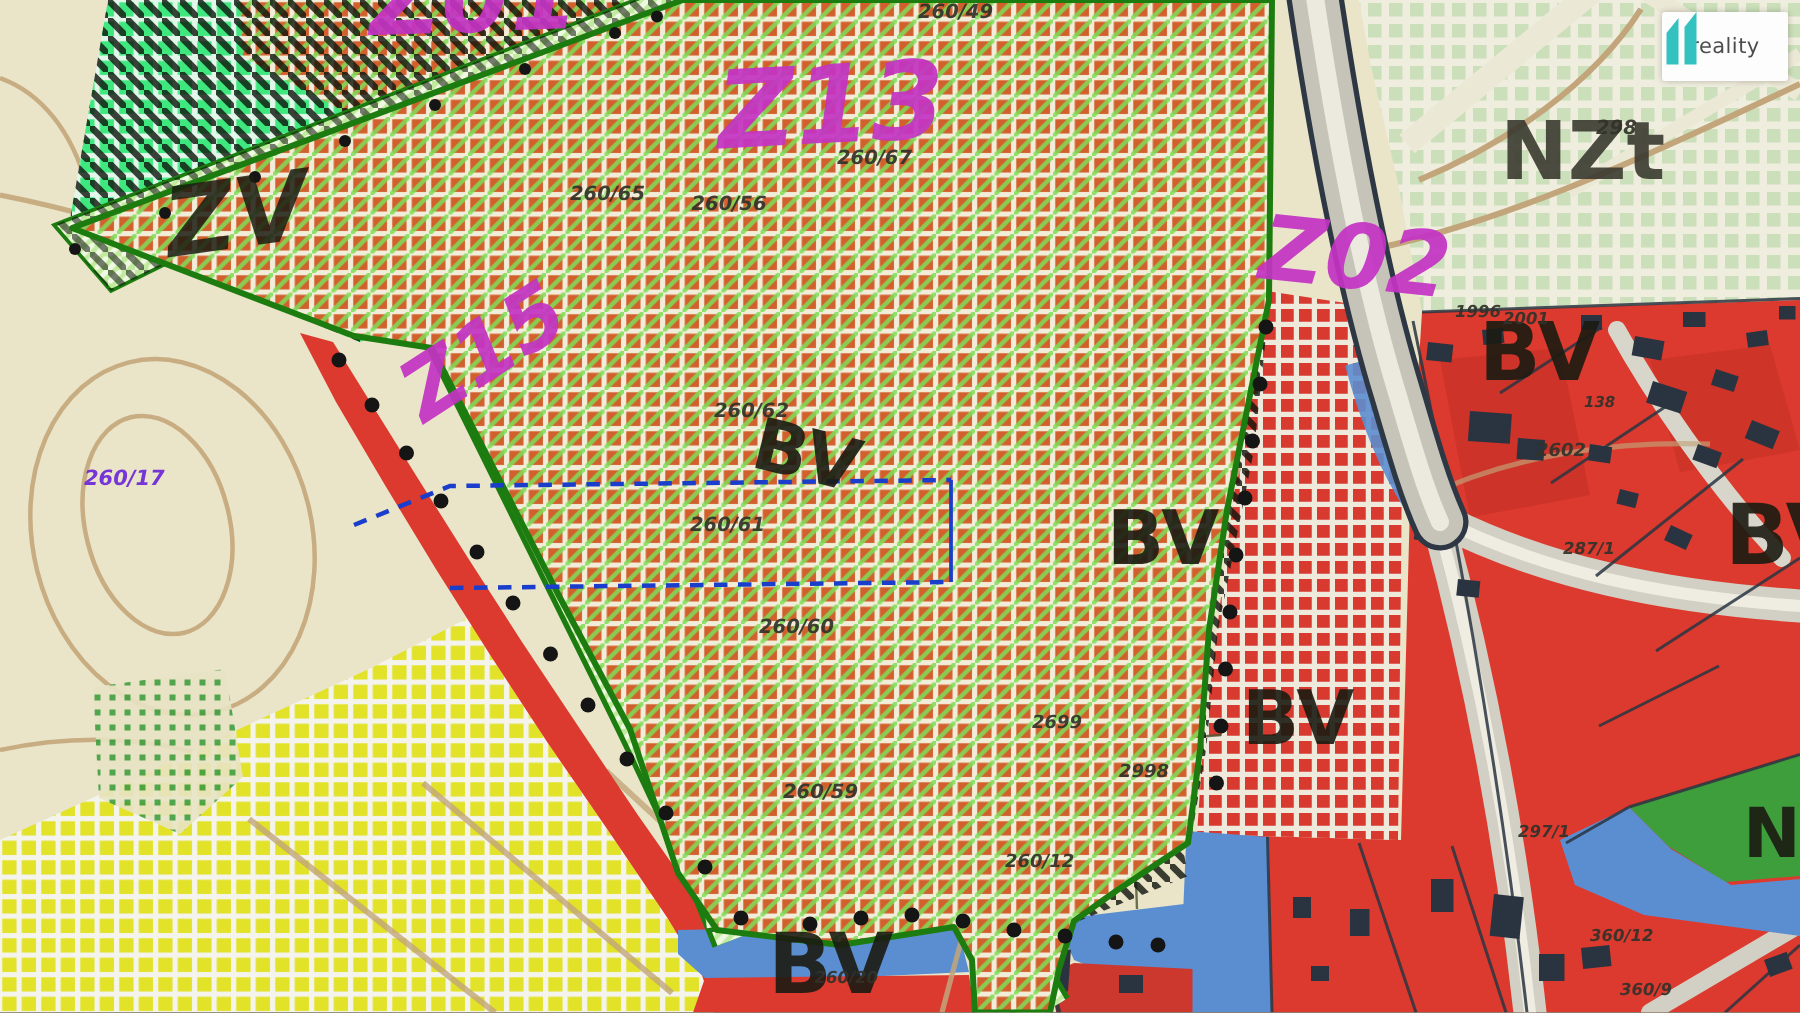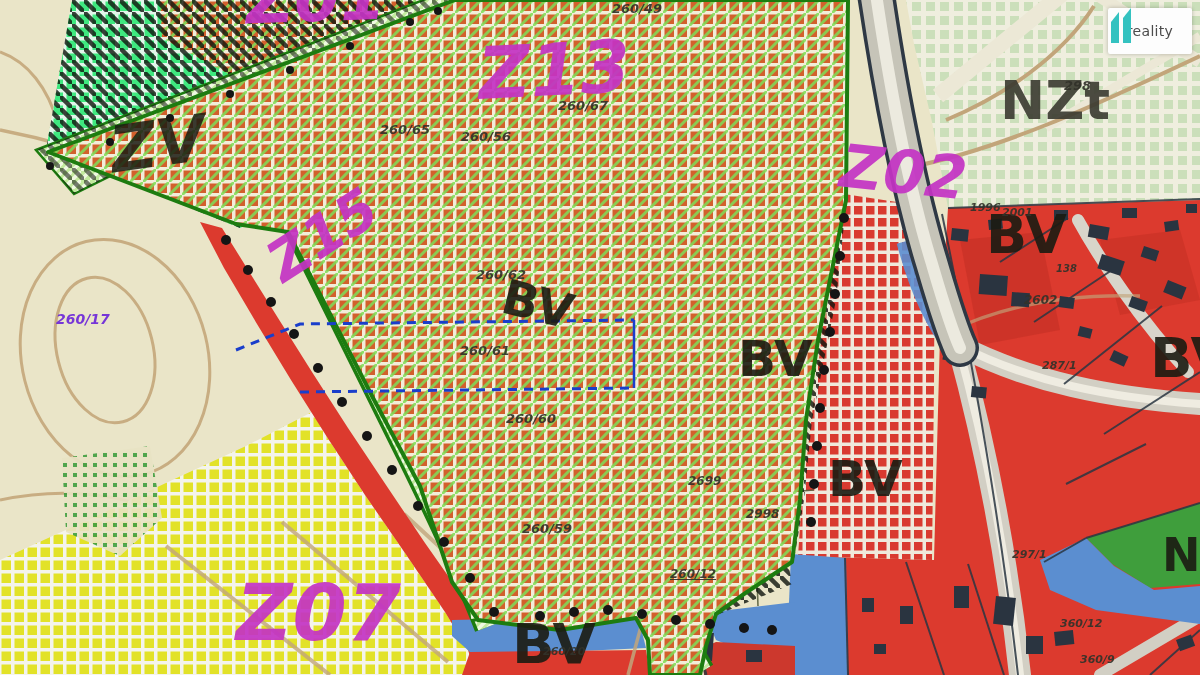--- a/index.html
+++ b/index.html
@@ -265,42 +265,41 @@
       <path d="M300,392 L634,388" stroke-width="3" stroke-dasharray="9 7"></path>
       <path d="M634,320 L634,388" stroke-width="2.5"></path>
     </g>
   </g>
 </svg>
 
 <span class="lbl zone" style="left:246px;top:-34px;font-size:66px;transform:rotate(-2deg);">Z01</span>
 <span class="lbl zone" style="left:478px;top:34px;font-size:72px;transform:rotate(-3deg);">Z13</span>
 <span class="lbl zone" style="left:840px;top:142px;font-size:60px;transform:rotate(6deg);">Z02</span>
 <span class="lbl zone" style="left:258px;top:244px;font-size:56px;transform:rotate(-33deg);transform-origin:left top;">Z15</span>
-<span class="lbl zone" style="left:236px;top:574px;font-size:78px;">Z07</span>
 <span class="lbl code" style="left:1000px;top:26px;font-size:54px;color:#3a3a30;font-weight:700;margin-top:48px;">NZt</span>
 <span class="lbl code" style="left:110px;top:112px;font-size:64px;font-style:italic;transform:rotate(-8deg);opacity:.85;">ZV</span>
 <span class="lbl code" style="left:502px;top:280px;font-size:48px;transform:rotate(14deg);">BV</span>
 <span class="lbl code" style="left:738px;top:334px;font-size:50px;">BV</span>
 <span class="lbl code" style="left:828px;top:454px;font-size:50px;">BV</span>
 <span class="lbl code" style="left:512px;top:616px;font-size:56px;">BV</span>
 <span class="lbl code" style="left:986px;top:208px;font-size:54px;">BV</span>
 <span class="lbl code" style="left:1150px;top:330px;font-size:56px;">BV</span>
 <span class="lbl code" style="left:1162px;top:532px;font-size:46px;">N</span>
 
 <span class="lbl parcel" style="left:612px;top:2px;font-size:13px;text-align:center;">260/49</span>
 <span class="lbl parcel" style="left:558px;top:99px;font-size:13px;">260/67</span>
 <span class="lbl parcel" style="left:380px;top:123px;font-size:13px;">260/65</span>
 <span class="lbl parcel" style="left:461px;top:130px;font-size:13px;">260/56</span>
 <span class="lbl parcel" style="left:476px;top:268px;font-size:13px;">260/62</span>
 <span class="lbl parcel" style="left:460px;top:344px;font-size:13px;">260/61</span>
 <span class="lbl parcel" style="left:506px;top:412px;font-size:13px;">260/60</span>
 <span class="lbl parcel" style="left:522px;top:522px;font-size:13px;text-align:center;">260/59</span>
 <span class="lbl parcel" style="left:688px;top:475px;font-size:12px;">2699</span>
 <span class="lbl parcel" style="left:746px;top:508px;font-size:12px;">2998</span>
-<span class="lbl parcel" style="left:670px;top:568px;font-size:12px;text-decoration:underline;">260/12</span>
+<span class="lbl parcel" style="left:670px;top:568px;font-size:12px;">260/12</span>
 <span class="lbl parcel" style="left:543px;top:646px;font-size:11px;">260/20</span>
 <span class="lbl parcel" style="left:56px;top:312px;font-size:14px;font-weight:bold;color:#6d28d9;">260/17</span>
 <span class="lbl parcel" style="left:1064px;top:79px;font-size:13px;font-weight:bold;">298</span>
 <span class="lbl parcel" style="left:970px;top:202px;font-size:11px;">1996</span>
 <span class="lbl parcel" style="left:1002px;top:207px;font-size:11px;">2001</span>
 <span class="lbl parcel" style="left:1056px;top:264px;font-size:10px;">138</span>
 <span class="lbl parcel" style="left:1024px;top:294px;font-size:12px;">2602</span>
 <span class="lbl parcel" style="left:1042px;top:360px;font-size:11px;">287/1</span>
 <span class="lbl parcel" style="left:1012px;top:549px;font-size:11px;">297/1</span>
 <span class="lbl parcel" style="left:1060px;top:618px;font-size:11px;">360/12</span>

